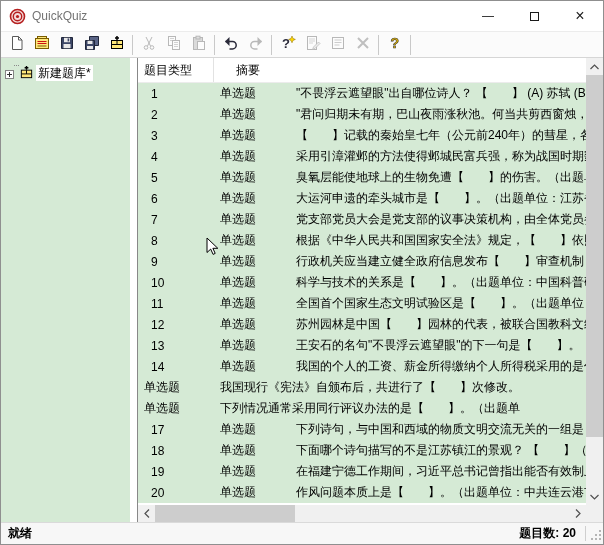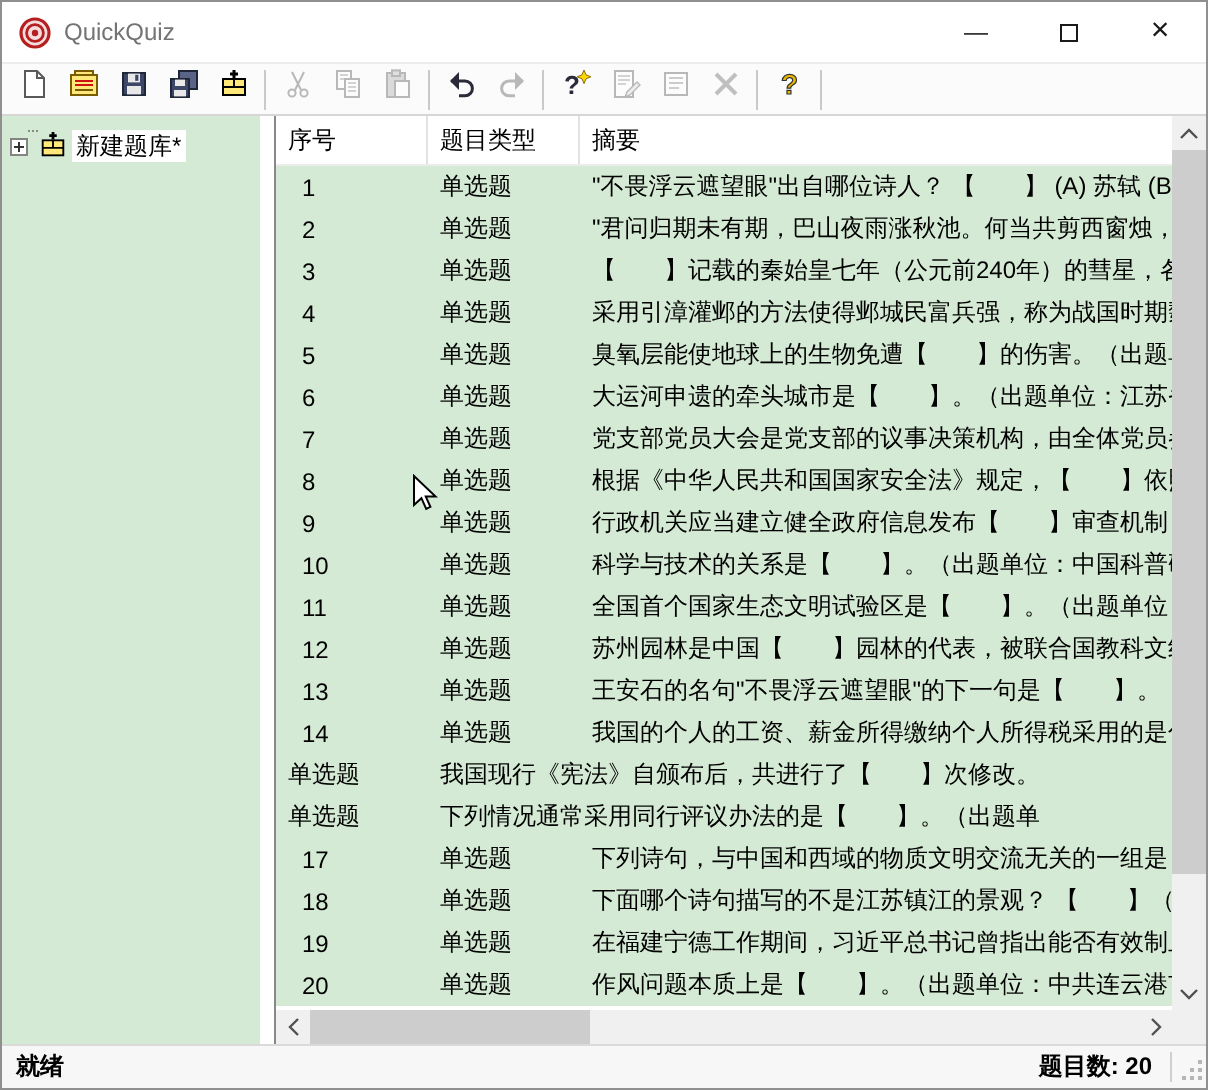--- a/index.html
+++ b/index.html
@@ -36,21 +36,21 @@
   .tree-row { display:flex; align-items:flex-start; }
   .tree-dots { width:5px; border-top:1px dotted #8a8a8a; height:0; }
   .tree-icon { width:15px; height:15px; flex:none; margin-right:2px; }
   .tree-label { background:#fff; font-size:12px; line-height:16px; padding:0 2px; color:#000; }
   .splitter { width:7px; flex:none; background:#fff; }
 
   .table-area { flex:1; min-width:0; position:relative; background:#fff; border-left:1px solid #888; }
   .grid-header { position:absolute; top:0; left:0; right:17px; height:25px; display:flex;
     background:#fff; border-bottom:1px solid #ececec; font-size:12px; color:#000; }
   .hcell { display:flex; align-items:center; padding-left:6px; border-right:1px solid #e2e2e2; }
-  .hcell.c1 { width:76px; } .hcell.c2 { width:76px; } .hcell.c3 { flex:1; border-right:none; }
+  .hcell.c1 { width:76px; } .hcell.c2 { width:76px; } .hcell.c3 { flex:1; border-right:none;margin-left:16px; }
   .grid-body { position:absolute; top:25px; bottom:0; left:0; right:17px; overflow:hidden; background:#fff; }
   .row { height:21px; display:flex; background:#d5ead5; font-size:12px; color:#000; }
   .cell { display:flex; align-items:center; overflow:hidden; white-space:nowrap; }
   .cell.c1 { width:76px; padding-left:13px; flex:none; }
   .cell.c2 { width:76px; padding-left:6px; flex:none; }
   .cell.c3 { flex:1; padding-left:6px; min-width:0; }
 
   
   .vscroll { position:absolute; top:0; right:0; bottom:17px; width:17px; background:#f0f0f0; }
   .varrow { position:absolute; left:0; width:17px; height:17px; display:flex;
@@ -226,21 +226,20 @@
               <path d="M2.5 9.5h11M8 5.5v4" stroke="#000" fill="none"></path>
             </svg></span>
         <span class="tree-label">新建题库*</span>
       </div>
     </div>
 
     <div class="splitter"></div>
 
     <div class="table-area">
       <div class="grid-header">
-        <div class="hcell c1">序号</div>
         <div class="hcell c2">题目类型</div>
         <div class="hcell c3">摘要</div>
       </div>
 
       <div class="grid-body">
         <div class="row">
           <div class="cell c1">1</div>
           <div class="cell c2">单选题</div>
           <div class="cell c3">"不畏浮云遮望眼"出自哪位诗人？ 【　　】 (A) 苏轼 (B</div>
         </div>

